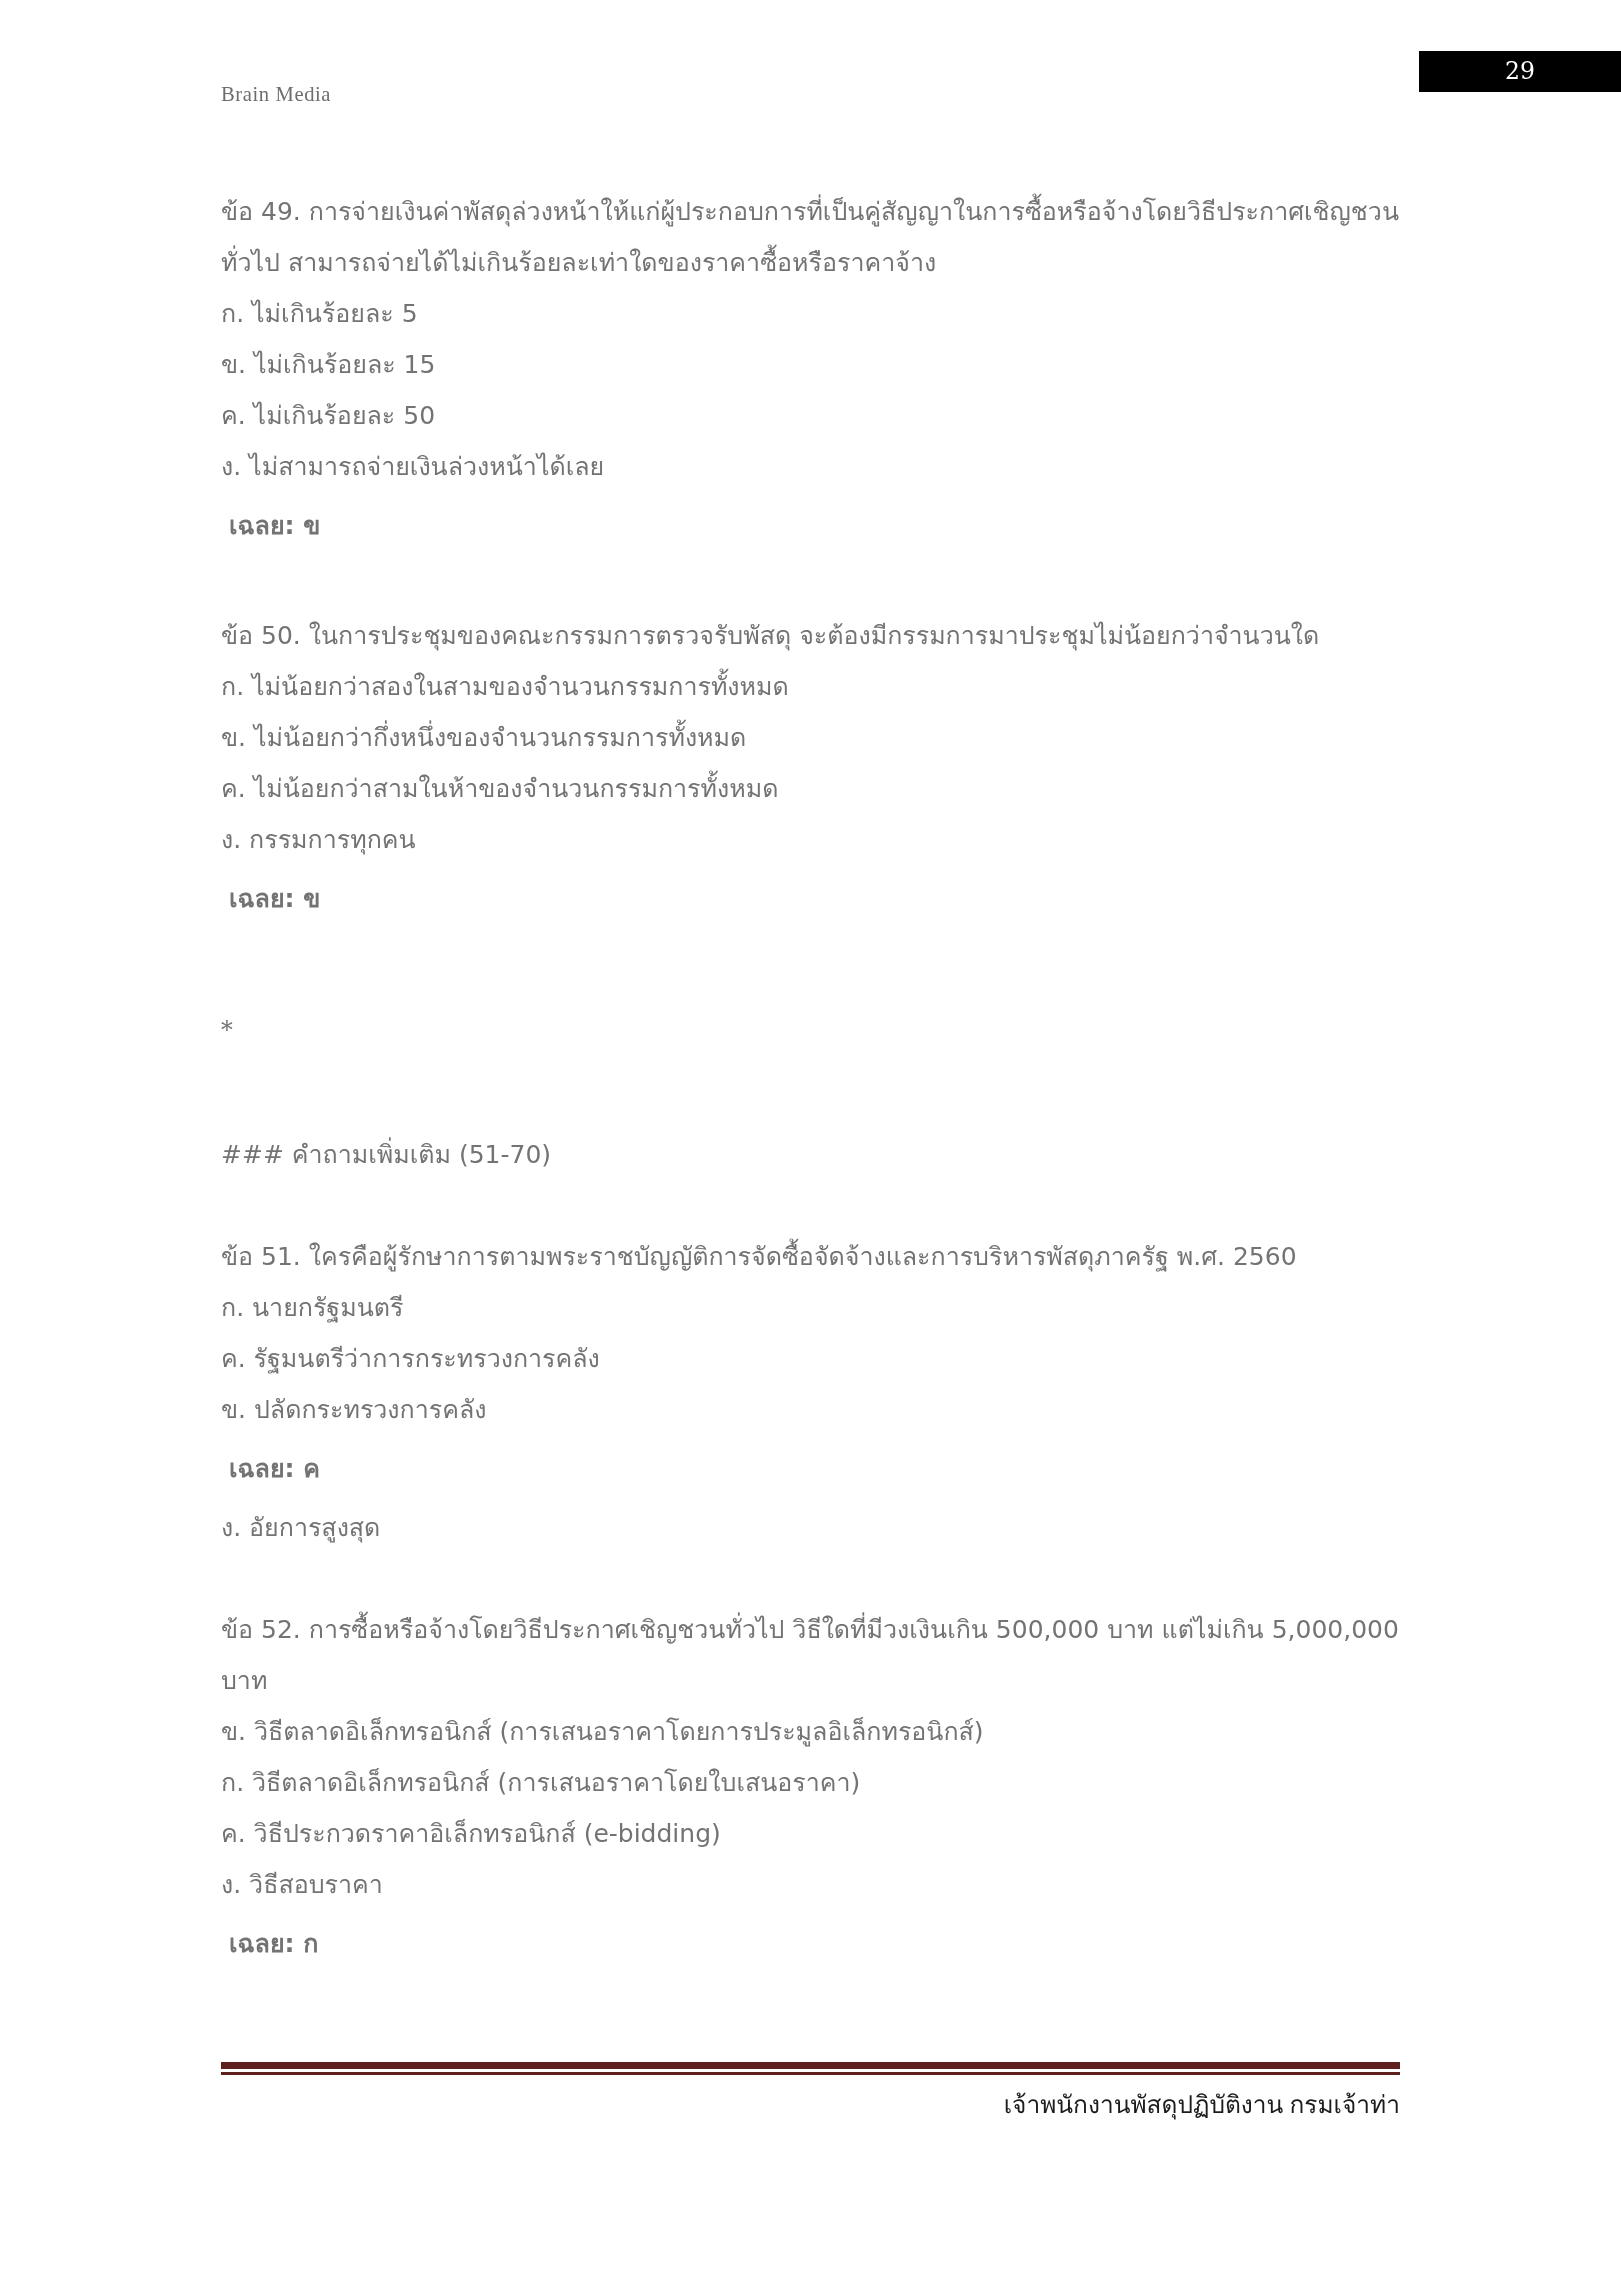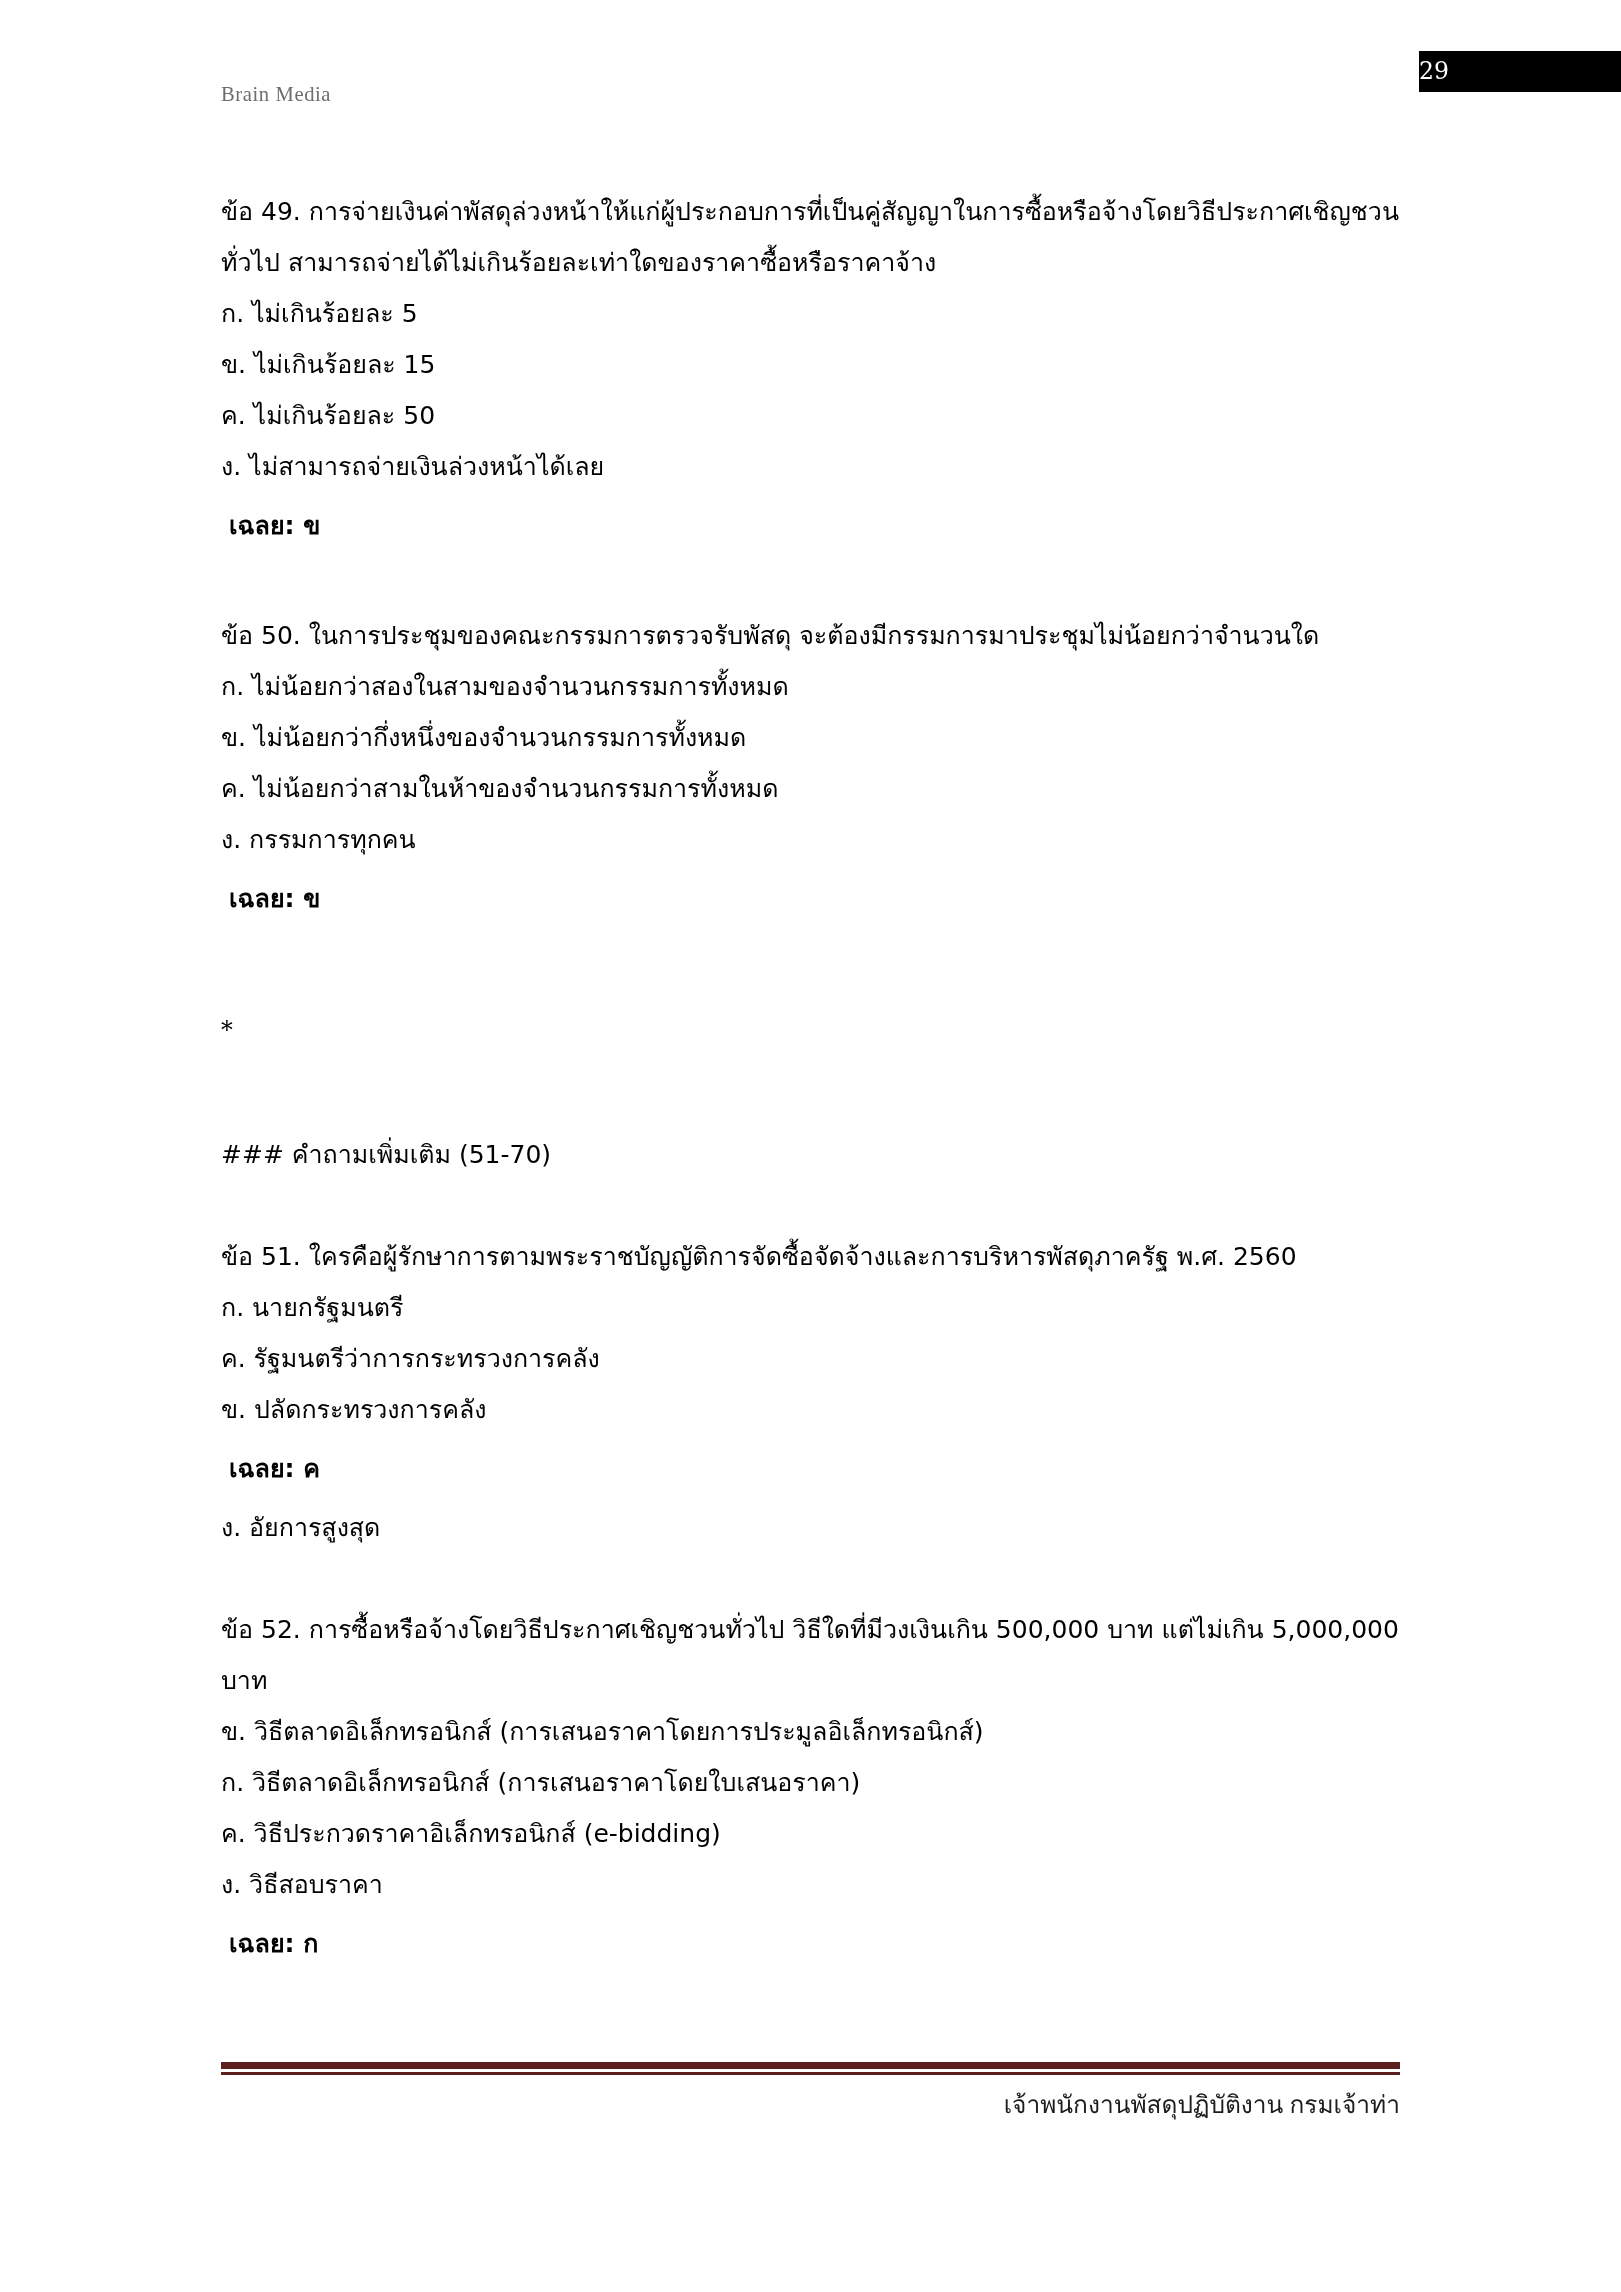--- a/index.html
+++ b/index.html
@@ -46,39 +46,39 @@
     width: 202px;
     height: 41px;
     background: #000000;
   }
   .page-number-bar .num {
     position: absolute;
     left: 0;
     right: 0;
     top: 50%;
     transform: translateY(-50%);
-    text-align: left;
+    text-align: center;
     color: #ffffff;
     font-size: 23.5px;
     font-family: "DejaVu Serif", "Liberation Serif", serif;
     line-height: 1;
   }
 
   
   .content {
     position: absolute;
     left: 221px;
     top: 186px;
     width: 1181px;
   }
   .line {
     font-family: "DejaVu Sans", "Liberation Sans", sans-serif;
     font-size: 25px;
     line-height: 51px;
-    color: #000000;
+    color: #737373;
     white-space: pre-wrap;
     word-break: break-word;
   }
   .line.stem {
     margin: 0;
   }
   .line.choice {
     margin: 0;
   }
   .line.answer {

